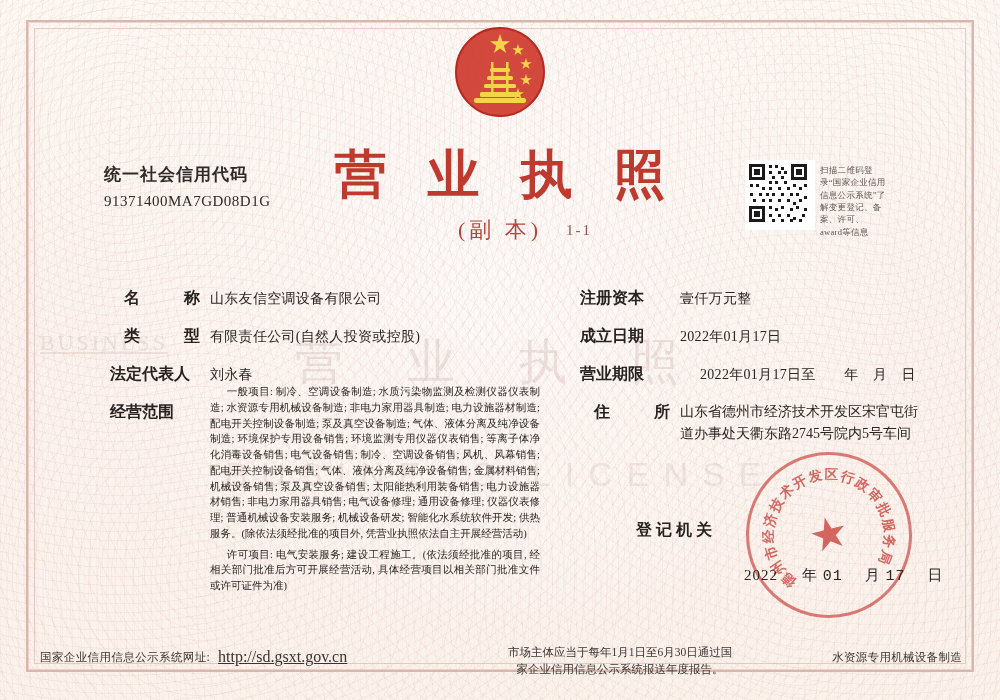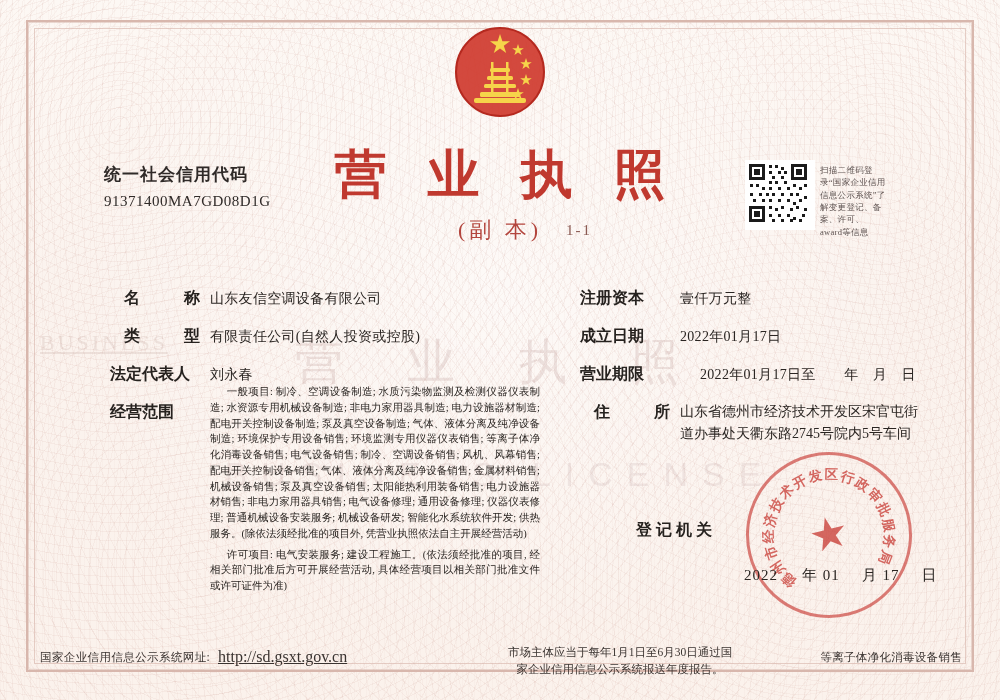--- a/index.html
+++ b/index.html
@@ -215,21 +215,21 @@
   }
   .date-line {
     position: absolute;
     left: 744px;
     top: 566px;
     font-size: 15px;
     color: #2a2522;
     letter-spacing: 1px;
   }
   .date-line .y { margin-right: 24px; }
-  .date-line .m { margin-right: 22px; }
+  .date-line .m { margin-right: 22px; font-family: Liberation Mono, monospace; }
 
   
   .seal {
     position: absolute;
     left: 746px;
     top: 452px;
     width: 160px;
     height: 160px;
     border-radius: 50%;
     border: 3px solid rgba(197,49,42,0.62);
@@ -462,15 +462,15 @@
     <span class="m">01</span><span>月</span>
     <span class="m">17</span><span>日</span>
   </div>
 
   <div class="footer-left">国家企业信用信息公示系统网址:</div>
   <div class="footer-url">http://sd.gsxt.gov.cn</div>
   <div class="footer-center">
     <div>市场主体应当于每年1月1日至6月30日通过国</div>
     <div>家企业信用信息公示系统报送年度报告。</div>
   </div>
-  <div class="footer-right">等离子体净化消毒设备销售</div>
+  <div class="footer-right">水资源专用机械设备制造</div>
 
 </div>
 
 </body></html>

